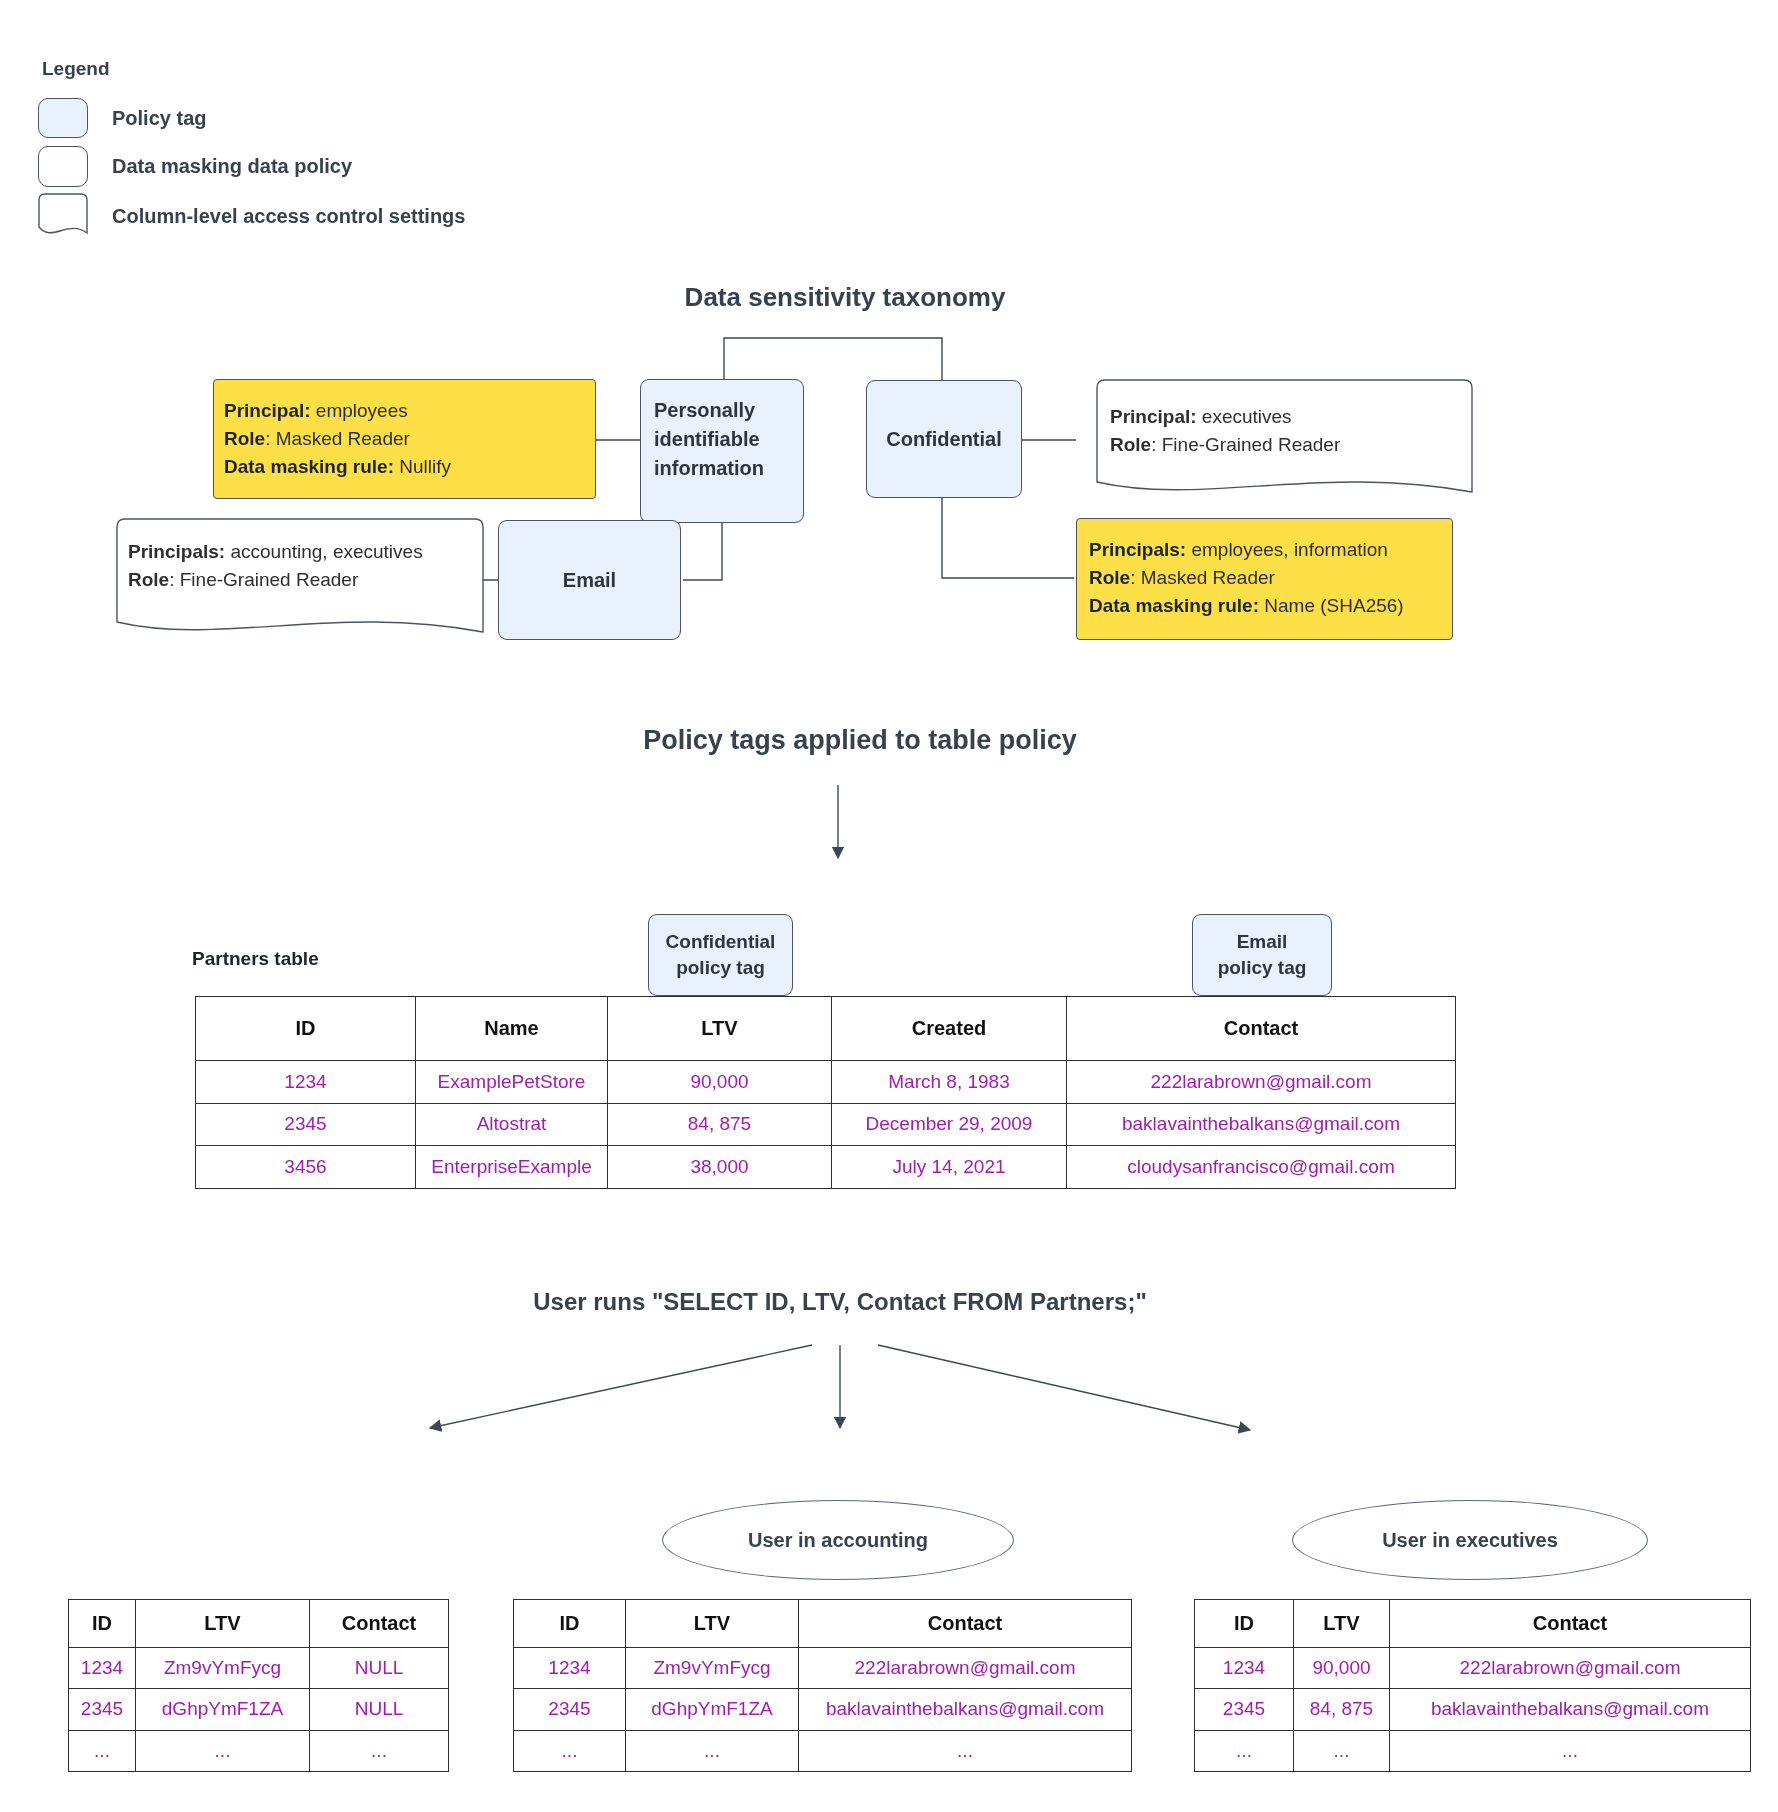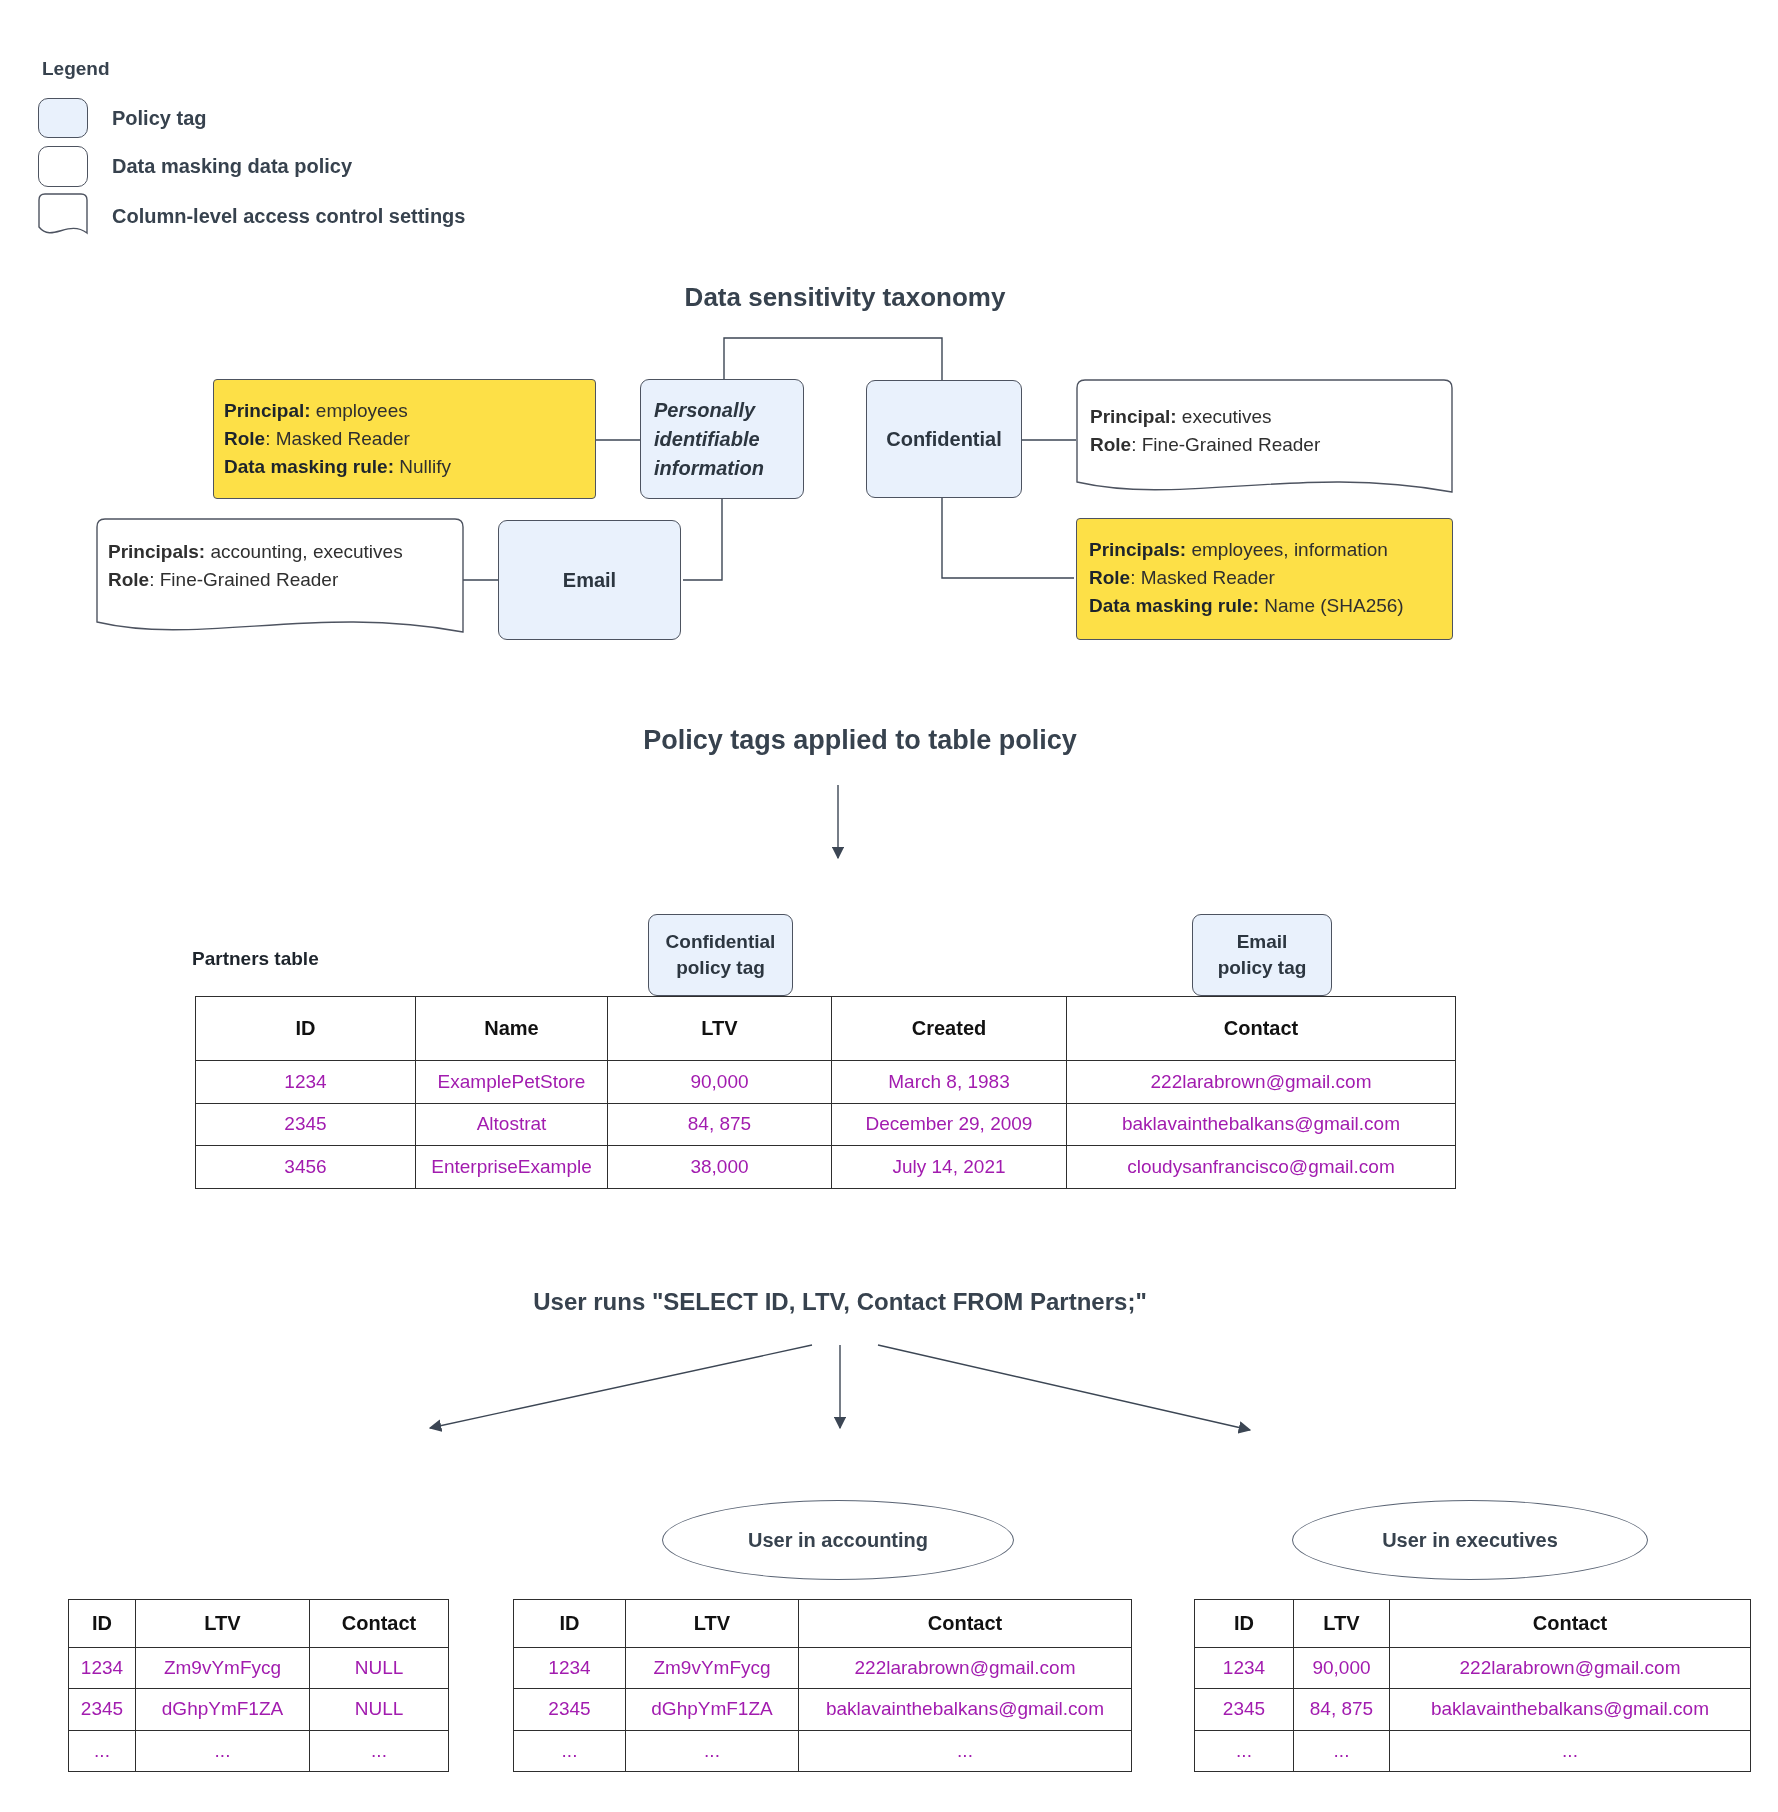--- a/index.html
+++ b/index.html
@@ -6,21 +6,21 @@
   body{font-family:"Liberation Sans","DejaVu Sans",sans-serif;color:#333;}
   #canvas{position:relative;width:1778px;height:1812px;background:#fff;overflow:hidden;}
   .abs{position:absolute;}
   #lines{position:absolute;left:0;top:0;z-index:0;}
   .node{position:absolute;z-index:1;box-sizing:border-box;}
   .heading{font-weight:bold;color:#37424e;text-align:center;}
   .box{background:#fde047;border:1.4px solid #4d5360;border-radius:4px;font-size:19px;line-height:28px;color:#2f2f2f;}
   .box b{color:#1d242c;}
   .tag{background:#e9f1fc;border:1.4px solid #4d5360;border-radius:9px;font-weight:bold;color:#2c3640;}
   .tag.center{display:flex;align-items:center;justify-content:center;text-align:center;}
-  .wavy{background:transparent;border:none;}
+  .wavy{background:transparent;border:none;margin-left:20px;}
   .wavy svg{position:absolute;left:0;top:0;}
   .wavy .txt{position:relative;z-index:2;font-size:19px;line-height:28px;color:#2f2f2f;}
   .kv div{white-space:nowrap;}
   .label-bold{font-weight:bold;color:#1d242c;}
   table{border-collapse:collapse;background:#fff;table-layout:fixed;width:100%;height:100%;}
   th,td{border:1px solid #2e2e2e;text-align:center;padding:0;overflow:hidden;white-space:nowrap;}
   th{font-size:20px;font-weight:bold;color:#111;}
   td{font-size:19px;color:#a21caf;}
   .ellipse{border:1.4px solid #5a6474;border-radius:50%;display:flex;align-items:center;justify-content:center;font-weight:bold;font-size:20px;color:#37424e;background:#fff;}
   .swatch{box-sizing:border-box;}
@@ -74,21 +74,21 @@
   </div>
 
   <div class="abs node heading" style="left:0;top:282px;width:1690px;font-size:26px;">Data sensitivity taxonomy</div>
 
   <div class="abs node box kv" style="left:213px;top:379px;width:383px;height:120px;padding:17px 6px 0 10px;">
       <div><b>Principal:</b><span> employees</span></div>
       <div><b>Role</b><span>: Masked Reader</span></div>
       <div><b>Data masking rule:</b><span> Nullify</span></div>
     </div>
 
-  <div class="abs node tag" style="left:640px;top:379px;width:164px;height:120px;padding:16px 4px 0 13px;font-size:20px;line-height:29px;font-style:italic;">
+  <div class="abs node tag" style="left:640px;top:379px;width:164px;height:144px;padding:16px 4px 0 13px;font-size:20px;line-height:29px;">
     <div>Personally</div>
     <div>identifiable</div>
     <div>information</div>
   </div>
 
   <div class="abs node tag center" style="left:866px;top:380px;width:156px;height:118px;font-size:20px;">Confidential</div>
 
   <div class="abs node wavy" style="left:1076px;top:379px;width:377px;height:121px;">
     <svg width="377" height="121" viewBox="0 0 377 121">
         <path d="M9,1 H368 Q376,1 376,9 V113 C226,85 106,127 1,103 L1,9 Q1,1 9,1 Z" fill="#fff" stroke="#4d5360" stroke-width="1.4"></path>

